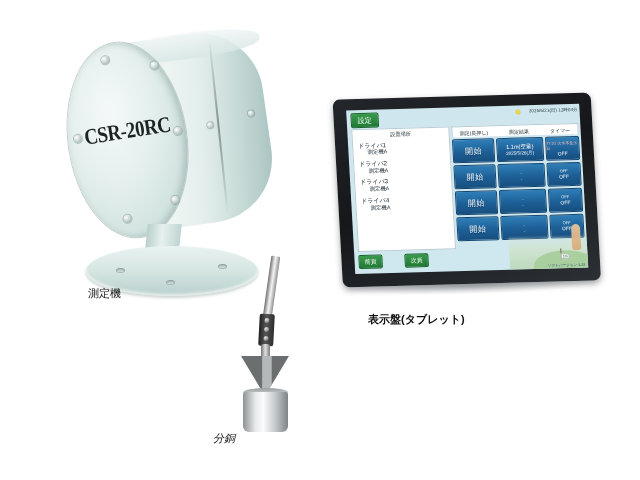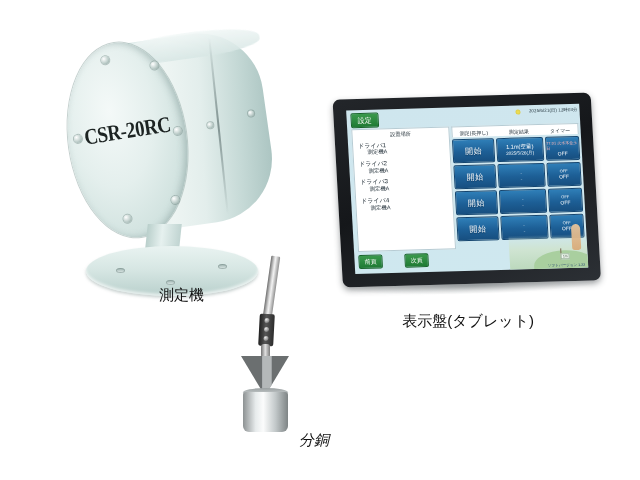--- a/index.html
+++ b/index.html
@@ -228,25 +228,25 @@
     position:absolute;right:3px;bottom:1px;font-size:3.6px;color:#1f3f6b;white-space:nowrap;
   }
   .tab-arm{
     position:absolute;right:6px;bottom:18px;width:9px;height:26px;
     background:linear-gradient(180deg,#e6c49c,#d8ab79);
     border-radius:5px 5px 3px 3px;opacity:.95;
   }
 
   
   .caption{
-    position:absolute;text-align:right;
-    font-size:15px;color:#111111;white-space:nowrap;
+    position:absolute;text-align:left;
+    font-size:11px;color:#111111;white-space:nowrap;
   }
   .cap-device{left:88px;top:286px;width:116px;}
-  .cap-tablet{left:368px;top:312px;width:166px;}
+  .cap-tablet{left:368px;top:312px;width:166px;font-weight:bold;}
   .cap-weight{left:213px;top:431px;width:116px;font-style:italic;}
 </style>
 </head>
 <body>
 
 <div class="stage">
 
   <div class="device-group">
     <div class="dev-shadow"></div>
     <div class="dev-body">

